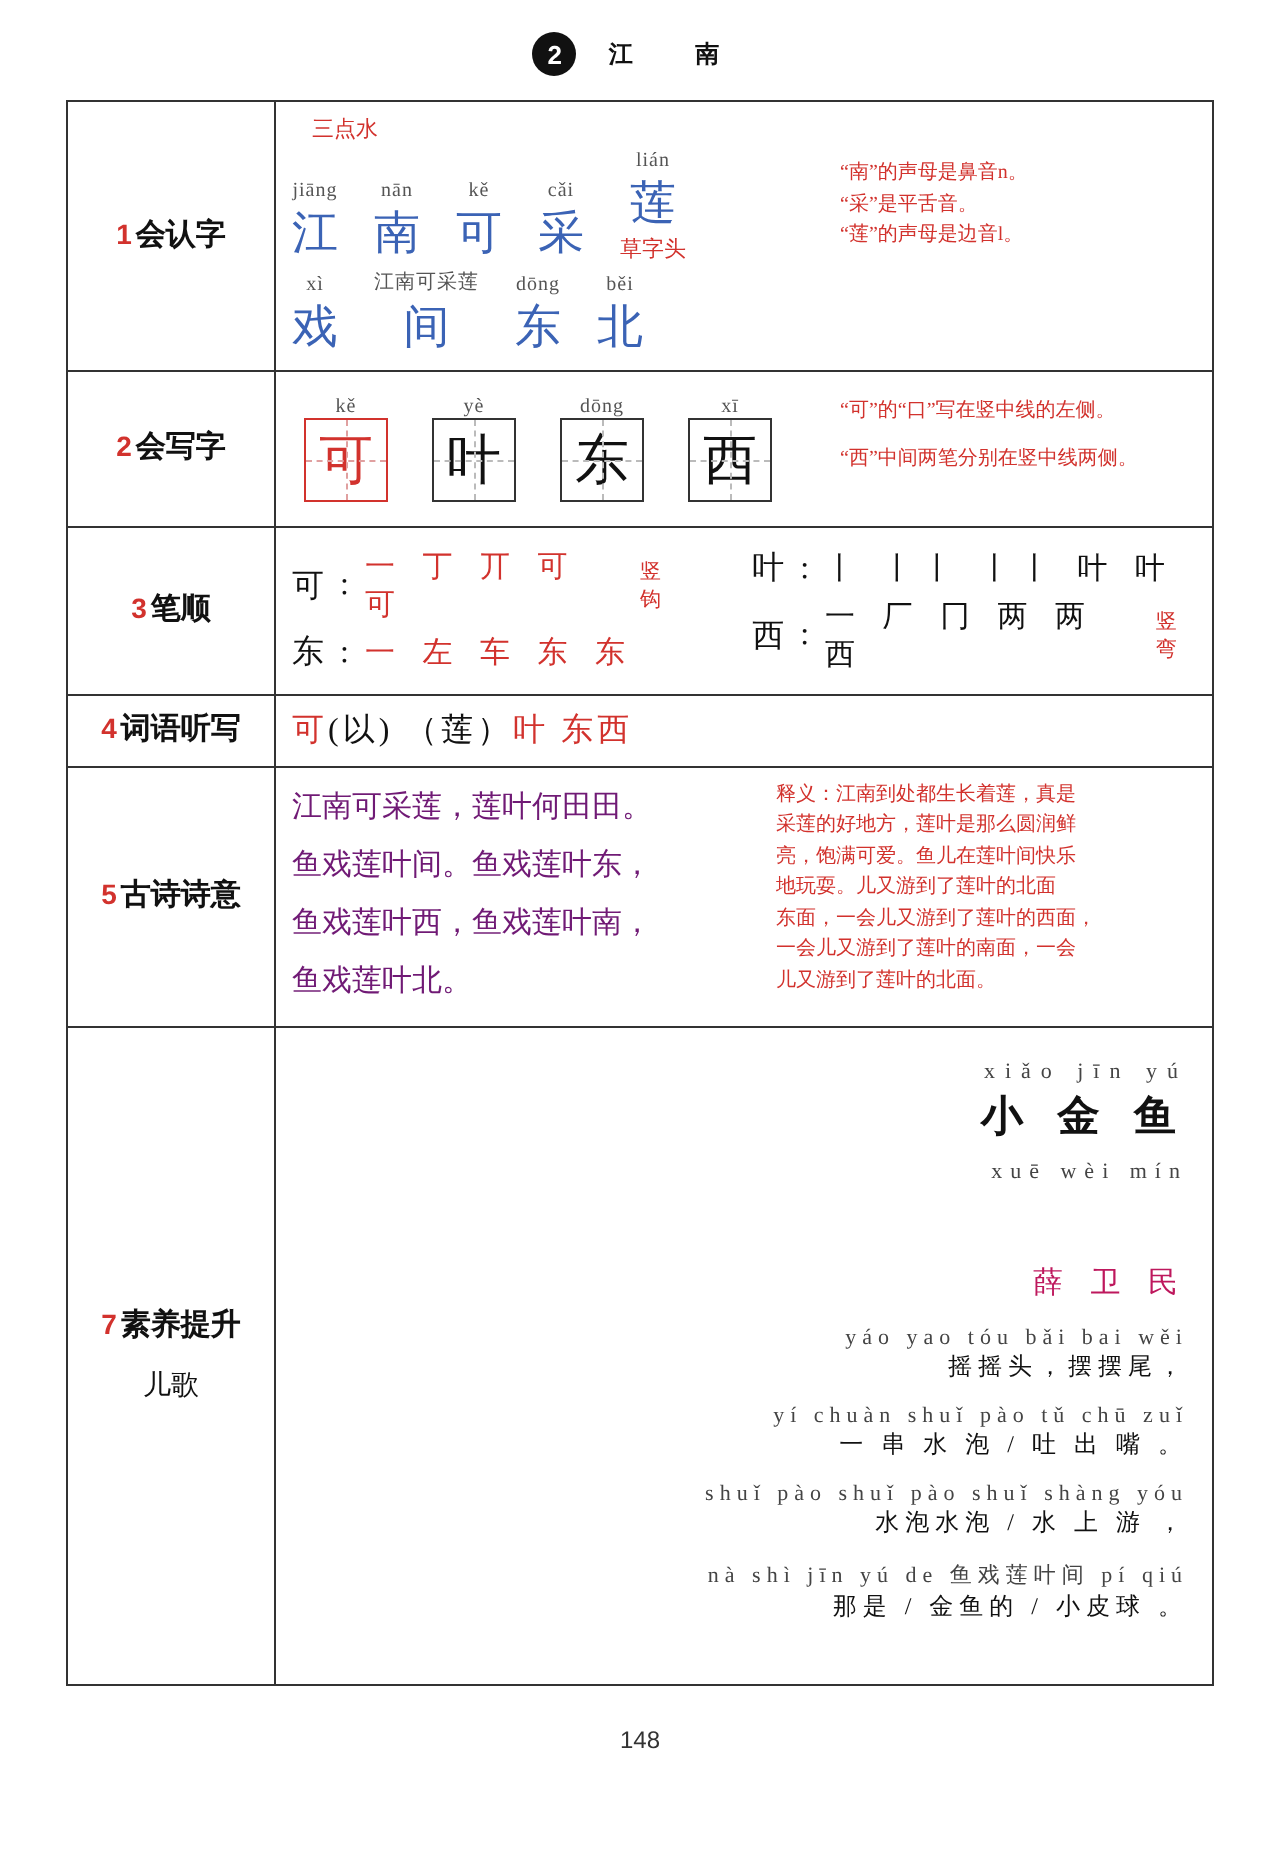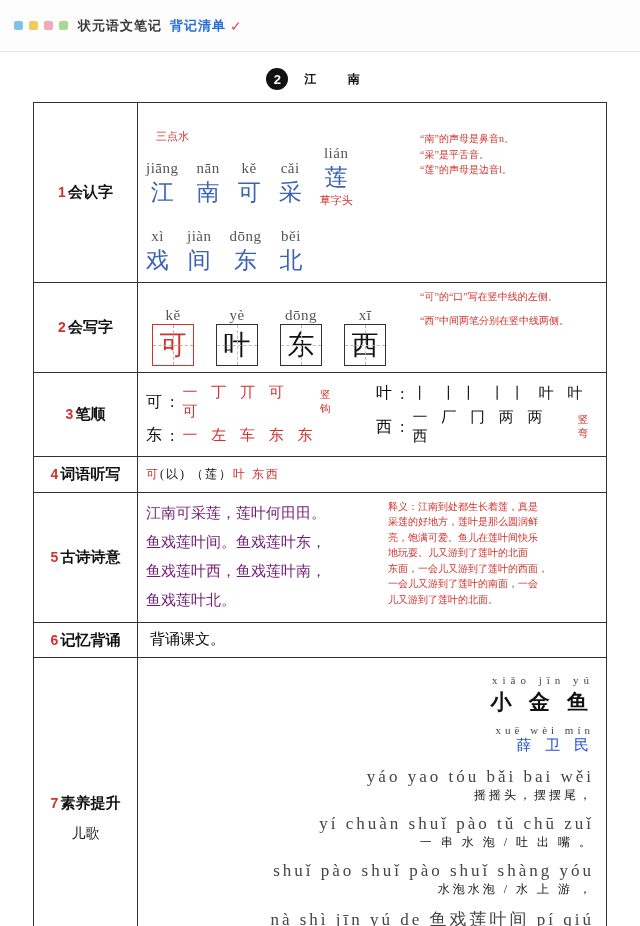--- a/index.html
+++ b/index.html
@@ -50,35 +50,35 @@
   .rowlabel {
     width:104px; text-align:center; font-size:15px; font-weight:bold; color:#111;
     padding:6px 2px; line-height:1.5;
   }
   .rowlabel .n { color:#d2322d; font-size:14px; margin-right:2px; }
   .cell { padding:6px 8px; position:relative; }
 
   
   .charline { display:flex; align-items:flex-end; gap:18px; }
   .cgroup { text-align:center; }
-  .py { font-size:15px; color:#555; letter-spacing:.5px; font-family:"Liberation Serif", serif;margin-top:18px; }
+  .py { font-size:10px; color:#555; letter-spacing:.5px; font-family:"Liberation Serif", serif; }
   .hz { font-size:23px; color:#3b63b5; font-family:"Liberation Serif", serif; }
 
   .note-red {
     color:#d2322d; font-size:10px; line-height:1.55; font-family:"Liberation Serif", serif;
   }
   .note-hand { color:#d2322d; font-size:11px; font-family:"Liberation Serif", serif;text-align:center; }
 
   
   .sec1 { display:flex; }
   .sec1 .left { flex:1; padding-right:6px; }
   .sec1 .right { width:186px; border-left:0; padding-left:8px; }
 
   .tag-sandianshui {
-    color:#d2322d; font-size:11px; position:absolute; left:10px; top:20px;
+    color:#d2322d; font-size:11px; position:absolute; left:10px; top:0;
   }
 
   
   .boxrow { display:flex; gap:22px; align-items:flex-end; padding-left:6px; }
   .boxwrap { text-align:center; }
   .sqbox {
     width:42px;height:42px;border:1px solid #d2322d; position:relative;
     display:flex;align-items:center;justify-content:center;
     font-size:27px; color:#d2322d; font-family:"Liberation Serif", serif;
   }
@@ -93,61 +93,50 @@
 
   
   .strokeline { display:flex; align-items:center; gap:8px; margin:4px 0; font-family:"Liberation Serif", serif; }
   .sl-label { font-size:16px; color:#111; }
   .sl-colon { color:#111; }
   .sl-seq { color:#d2322d; font-size:15px; letter-spacing:5px; }
   .sl-seq.black { color:#111; }
   .sl-note { color:#d2322d; font-size:10.5px; }
 
   
-  .dict { font-size:12px; font-family:"Liberation Serif", serif; color:#111; letter-spacing:2px; }
+  .dict { font-size:16px; font-family:"Liberation Serif", serif; color:#111; letter-spacing:2px; }
   .dict .r { color:#d2322d; }
 
   
   .poem { font-family:"Liberation Serif", serif; font-size:15px; line-height:1.95; color:#701a75; }
   .poemwrap { display:flex; }
   .poemwrap .pleft { flex:1; padding-right:6px; }
   .poemwrap .pright { width:210px; }
 
   .recite { font-family:"Liberation Serif", serif; font-size:15px; padding-left:4px; }
 
   
   .song { text-align:right; padding:10px 4px 14px 4px; font-family:"Liberation Serif", serif; }
   .song .sp { font-size:11px; color:#444; letter-spacing:5px; }
   .song .st { font-size:21px; font-weight:bold; color:#111; letter-spacing:6px; margin:2px 0 8px; }
   .song .ap { font-size:11px; color:#444; letter-spacing:4px; }
-  .song .au { font-size:15px; color:#1d4ed8; letter-spacing:5px; margin-bottom:12px; }
-  .song .lp { font-size:17px; color:#444; letter-spacing:3px; }
+  .song .au { font-size:15px; color:#be185d; letter-spacing:5px; margin-bottom:12px;margin-top:40px; }
+  .song .lp { font-size:11px; color:#444; letter-spacing:3px; }
   .song .ln { font-size:12px; color:#111; letter-spacing:3px; margin-bottom:10px; }
   .erge { font-size:14px; color:#111; text-align:center; margin-top:8px; font-weight:normal; }
 
   
   .footer { position:relative; height:66px; }
   .pageno { text-align:center; font-size:12px; color:#333; padding-top:20px; }
 </style>
 </head>
 <body>
 
 <div class="page">
 
-  <div class="topbar">
-    <div class="dots">
-      <div class="dot d1"></div>
-      <div class="dot d2"></div>
-      <div class="dot d3"></div>
-      <div class="dot d4"></div>
-    </div>
-    <span class="brand">状元语文笔记</span>
-    <span class="brand2">背记清单</span>
-    <span class="check">✓</span>
-  </div>
 
   <div class="doc-title">
     <span class="lesson-num">2</span>
     <span class="lesson-name">江 南</span>
   </div>
 
   <table class="tbl">
 
     <tbody>
         <tr>
@@ -180,21 +169,21 @@
                 <div class="hz">莲</div>
                 <div class="note-hand">草字头</div>
               </div>
             </div>
             <div class="charline" style="margin-top:2px;">
               <div class="cgroup">
                 <div class="py">xì</div>
                 <div class="hz">戏</div>
               </div>
               <div class="cgroup">
-                <div class="py">jiàn</div>
+                <div class="py">江南可采莲</div>
                 <div class="hz">间</div>
               </div>
               <div class="cgroup">
                 <div class="py">dōng</div>
                 <div class="hz">东</div>
               </div>
               <div class="cgroup">
                 <div class="py">běi</div>
                 <div class="hz">北</div>
               </div>
@@ -324,28 +313,20 @@
             <div class="note-red">亮，饱满可爱。鱼儿在莲叶间快乐</div>
             <div class="note-red">地玩耍。儿又游到了莲叶的北面</div>
             <div class="note-red">东面，一会儿又游到了莲叶的西面，</div>
             <div class="note-red">一会儿又游到了莲叶的南面，一会</div>
             <div class="note-red">儿又游到了莲叶的北面。</div>
           </div>
         </div>
       </td>
     </tr>
 
-    <tr>
-      <td class="rowlabel">
-        <span class="n">6</span><span>记忆背诵</span>
-      </td>
-      <td class="cell" style="height:30px;">
-        <div class="recite">背诵课文。</div>
-      </td>
-    </tr>
 
     <tr>
       <td class="rowlabel">
         <div><span class="n">7</span><span>素养提升</span></div>
         <div class="erge">儿歌</div>
       </td>
       <td class="cell" style="height:268px;">
         <div class="song">
           <div class="sp">xiǎo jīn yú</div>
           <div class="st">小 金 鱼</div>

